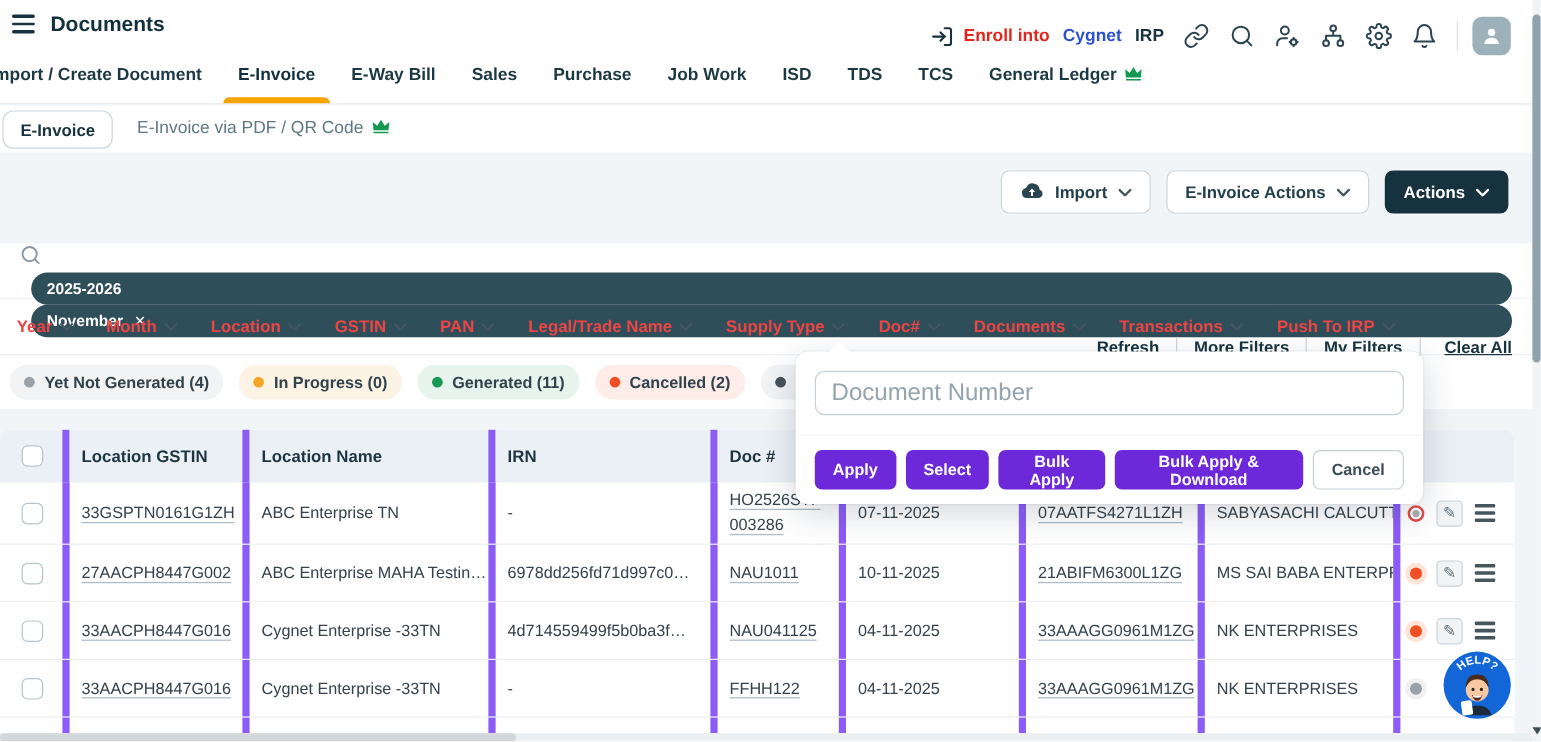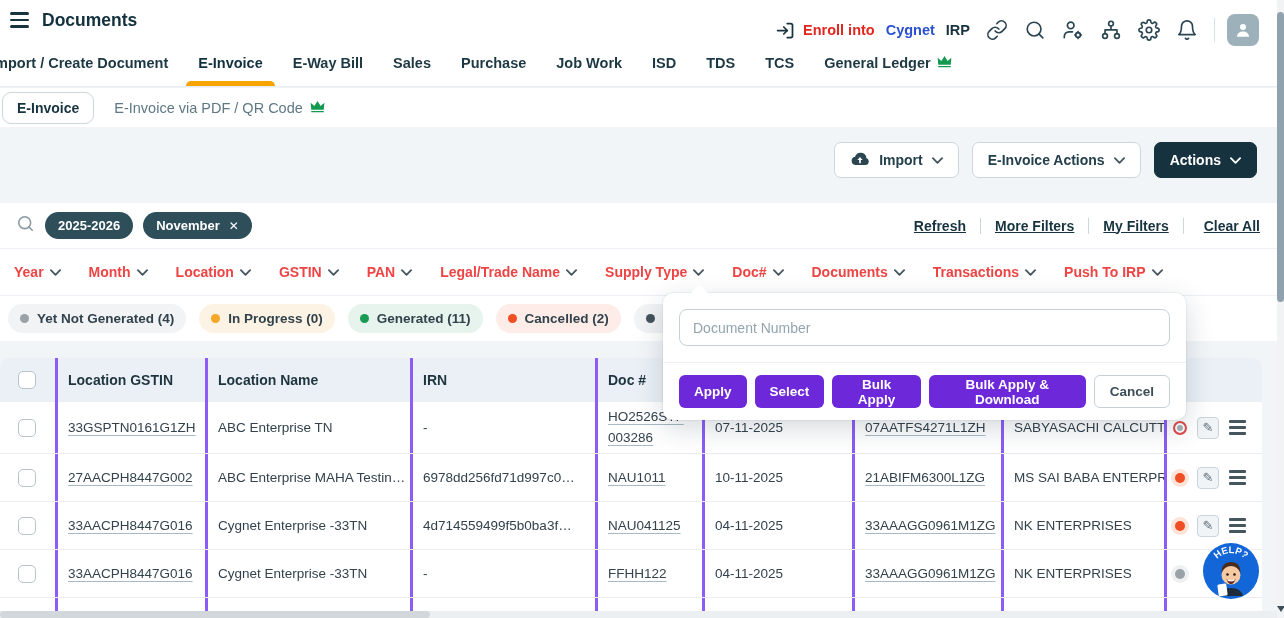--- a/index.html
+++ b/index.html
@@ -42,21 +42,21 @@
   .tbtn { height:36px; display:flex; align-items:center; gap:9px; padding:0 15px; border-radius:7px;
           border:1px solid #ccd6dd; background:#fff; font-size:14px; font-weight:600; color:#23404c; cursor:pointer; }
   .tbtn svg.cloud { width:20px; height:20px; }
   .tbtn.dark { background:#16323e; border-color:#16323e; color:#fff; font-weight:700; }
   .chev { width:11px; height:7px; }
   .chev polyline { fill:none; stroke:#44565f; stroke-width:2; stroke-linecap:round; stroke-linejoin:round; }
   .tbtn.dark .chev polyline { stroke:#fff; }
 
   
   .fcard { position:absolute; top:203px; left:0; width:1284px; height:138px; background:#fff; z-index:7; }
-  .frow1 { height:45px; display:flex; align-items:center; padding:0 24px 0 16px; }
+  .frow1 { height:45px; display:flex; padding:0 24px 0 16px;flex-direction:column; }
   .mag svg { width:19px; height:19px; stroke:#8a99a4; stroke-width:2; fill:none; stroke-linecap:round; }
   .chip { background:#2e4e5a; color:#fff; font-size:13px; font-weight:700; border-radius:14px;
           padding:6px 13px; margin-left:10px; display:flex; align-items:center; gap:9px; cursor:pointer; }
   .chip .x { font-size:12px; font-weight:400; cursor:pointer; }
   .flinks { margin-left:auto; display:flex; align-items:center; font-size:14px; color:#16333f; font-weight:600; }
   .flink { padding:0 14px; cursor:pointer;text-decoration:underline; }
   .flink + .flink { border-left:1px solid #cdd6dc; }
   .flink:last-child { padding-right:0;padding-left:20px; }
   .frow2 { height:48px; border-top:1px solid #edf1f5; border-bottom:1px solid #edf1f5;
            display:flex; align-items:center; gap:28px; padding-left:14px; font-size:14px; color:#ef4444; font-weight:600; }
@@ -71,32 +71,32 @@
   .b-red   { background:#fdece7; } .b-red .dot   { background:#f04e23; }
   .b-slate { background:#f1f3f5; } .b-slate .dot { background:#45525b; }
 
   
   .popup { position:absolute; left:663px; top:293px; width:523px; background:#fff; border-radius:10px;
            box-shadow:0 8px 28px rgba(20,40,60,.18), 0 0 0 1px rgba(20,40,60,.05); z-index:40; }
   .popup::before { content:""; position:absolute; left:30px; top:-6px; width:13px; height:13px;
                    background:#fff; transform:rotate(45deg); border-radius:2px; }
   .popup-body { padding:16px; }
   .popup-input { width:100%; height:37px; border:1px solid #c5d0d8; border-radius:8px; padding:0 13px;
-                 font-size:14px; color:#33444e; font-family:"Liberation Sans",sans-serif; outline:none; }
+                 font-size:20px; color:#33444e; font-family:"Liberation Sans",sans-serif; outline:none; }
   .popup-input::placeholder { color:#93a4af; }
   .popup-footer { border-top:1px solid #eef2f5; padding:12px 16px; display:flex; gap:8px; }
   .pbtn { height:33px; border:none; border-radius:6px; background:#6d28d9; color:#fff; font-weight:700;
           font-size:13.5px; padding:0 15px; cursor:pointer; font-family:"Liberation Sans",sans-serif; }
   .pbtn.cancel { background:#fff; color:#3c4d57; border:1px solid #c5d0d8; font-weight:600; }
 
   
   .tcard { position:absolute; top:358px; left:0; width:1262px; height:260px; background:#fff;
            border-radius:10px 10px 0 0; overflow:hidden; z-index:5; }
   .trow { display:grid; grid-template-columns:58px 150px 205px 185px 107px 150px 149px 163px 95px; }
-  .trow > div { border-right:3px solid #8b5cf6; display:flex; align-items:center; padding:0 8px 0 10px;
+  .trow > div { border-right:6px solid #8b5cf6; display:flex; align-items:center; padding:0 8px 0 10px;
                 font-size:13.5px; color:#33424c; overflow:hidden; white-space:nowrap; }
   .trow > div:last-child { border-right:none; }
   .thead { background:#ebf0f6; height:44px; }
   .thead > div { font-weight:700; font-size:14px; color:#1e3540; background:#ebf0f6; }
   .tbody-row { border-bottom:1px solid #e9edf1; background:#fff; }
   .cl { text-decoration:underline; text-decoration-color:#a9bac4; text-underline-offset:3px; cursor:pointer; }
   .wrap2 { white-space:normal !important; line-height:1.5; align-items:center; }
   .cb { width:18px; height:18px; border:1.5px solid #b7c4cd; border-radius:5px; background:#fff; margin-left:8px; cursor:pointer; flex:none; }
   .acts { gap:10px; padding-left:6px !important; }
   .st { flex:none; border-radius:50%; }

